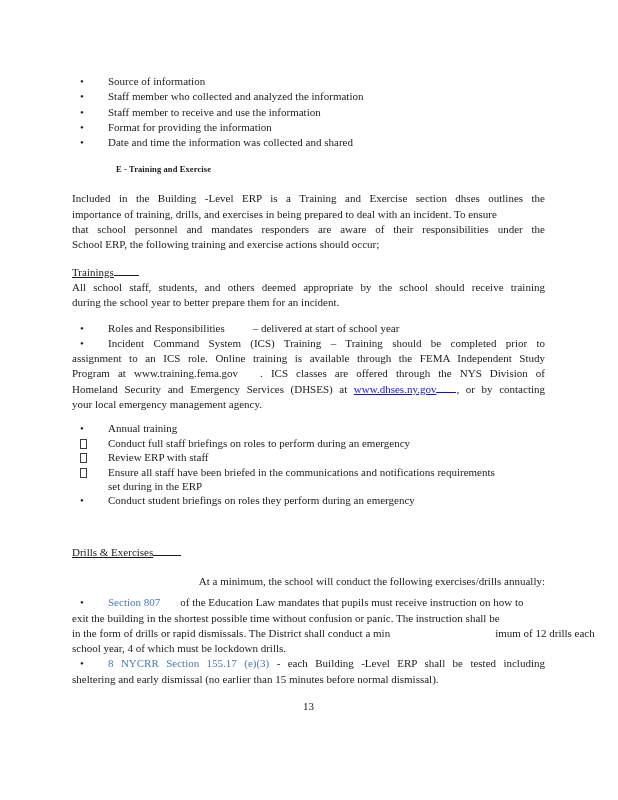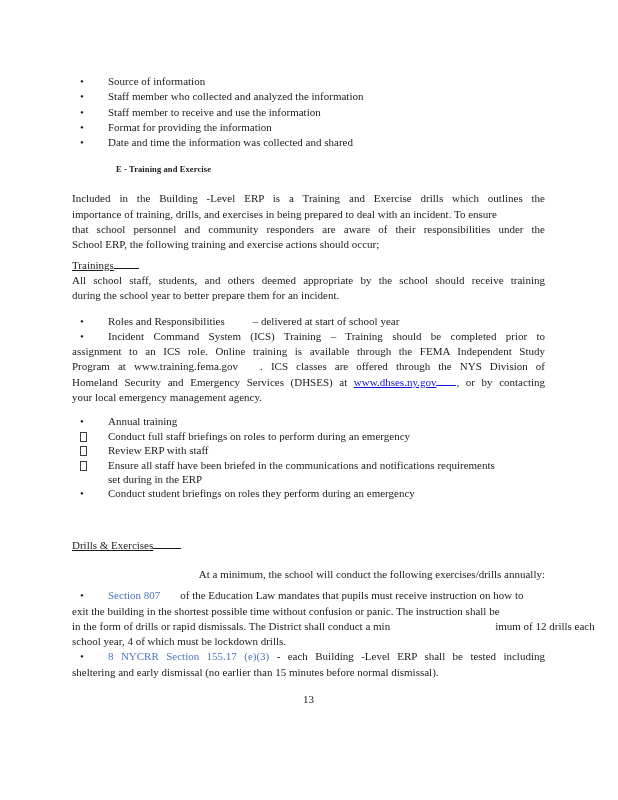--- a/index.html
+++ b/index.html
@@ -19,21 +19,21 @@
   .gap.linkgap{border-bottom:1px solid var(--link,#1212e0);height:3px;}
   .link{color:var(--link,#1212e0);text-decoration:underline;cursor:pointer;}
   .ref{color:var(--ref,#4a77bb);}
   .sec-heading{margin:13px 0 0;font-size:8.5px;font-weight:bold;line-height:12px;letter-spacing:0.1px;padding-left:44px;}
   .uheading{line-height:15.3px;height:15.3px;}
   .uheading .utext{text-decoration:underline;}
   .utail{display:inline-block;height:3px;border-bottom:1px solid var(--text,#1b1b1d);vertical-align:baseline;}
   .utail.t-trainings{width:25px;}
   .utail.t-drills{width:28px;}
   .blk-training-para{margin-top:16px;}
-  .blk-trainings-head{margin-top:5px;}
+  .blk-trainings-head{margin-top:12px;}
   .blk-trainings-para{}
   .blk-training-items{margin-top:10px;}
   .blk-annual-items{margin-top:9px;}
   .blk-annual-items .line{height:14.4px;line-height:14.4px;}
   .blk-drills-head{margin-top:37px;}
   .blk-drills-intro{margin-top:14px;text-align:right;}
   .blk-drills-items{margin-top:6px;}
   .page-number{margin-top:12px;text-align:center;line-height:15px;}
 </style>
 </head>
@@ -45,23 +45,23 @@
       <div class="line hang"><span class="marker">•</span>Source of information</div>
       <div class="line hang"><span class="marker">•</span>Staff member who collected and analyzed the information</div>
       <div class="line hang"><span class="marker">•</span>Staff member to receive and use the information</div>
       <div class="line hang"><span class="marker">•</span>Format for providing the information</div>
       <div class="line hang"><span class="marker">•</span>Date and time the information was collected and shared</div>
     </div>
 
   <div class="sec-heading">E - Training and Exercise</div>
 
   <div class="blk-training-para">
-      <div class="line stretch">Included in the Building -Level ERP is a Training and Exercise drills which outlines the</div>
+      <div class="line stretch">Included in the Building -Level ERP is a Training and Exercise section dhses outlines the</div>
       <div class="line">importance of training, drills, and exercises in being prepared to deal with an incident. To ensure</div>
-      <div class="line stretch">that school personnel and community responders are aware of their responsibilities under the</div>
+      <div class="line stretch">that school personnel and mandates responders are aware of their responsibilities under the</div>
       <div class="line">School ERP, the following training and exercise actions should occur;</div>
     </div>
 
   <div class="uheading blk-trainings-head">
     <span class="utext">Trainings</span><span class="utail t-trainings"></span>
   </div>
 
   <div class="blk-trainings-para">
       <div class="line stretch">All school staff, students, and others deemed appropriate by the school should receive training</div>
       <div class="line">during the school year to better prepare them for an incident.</div>

